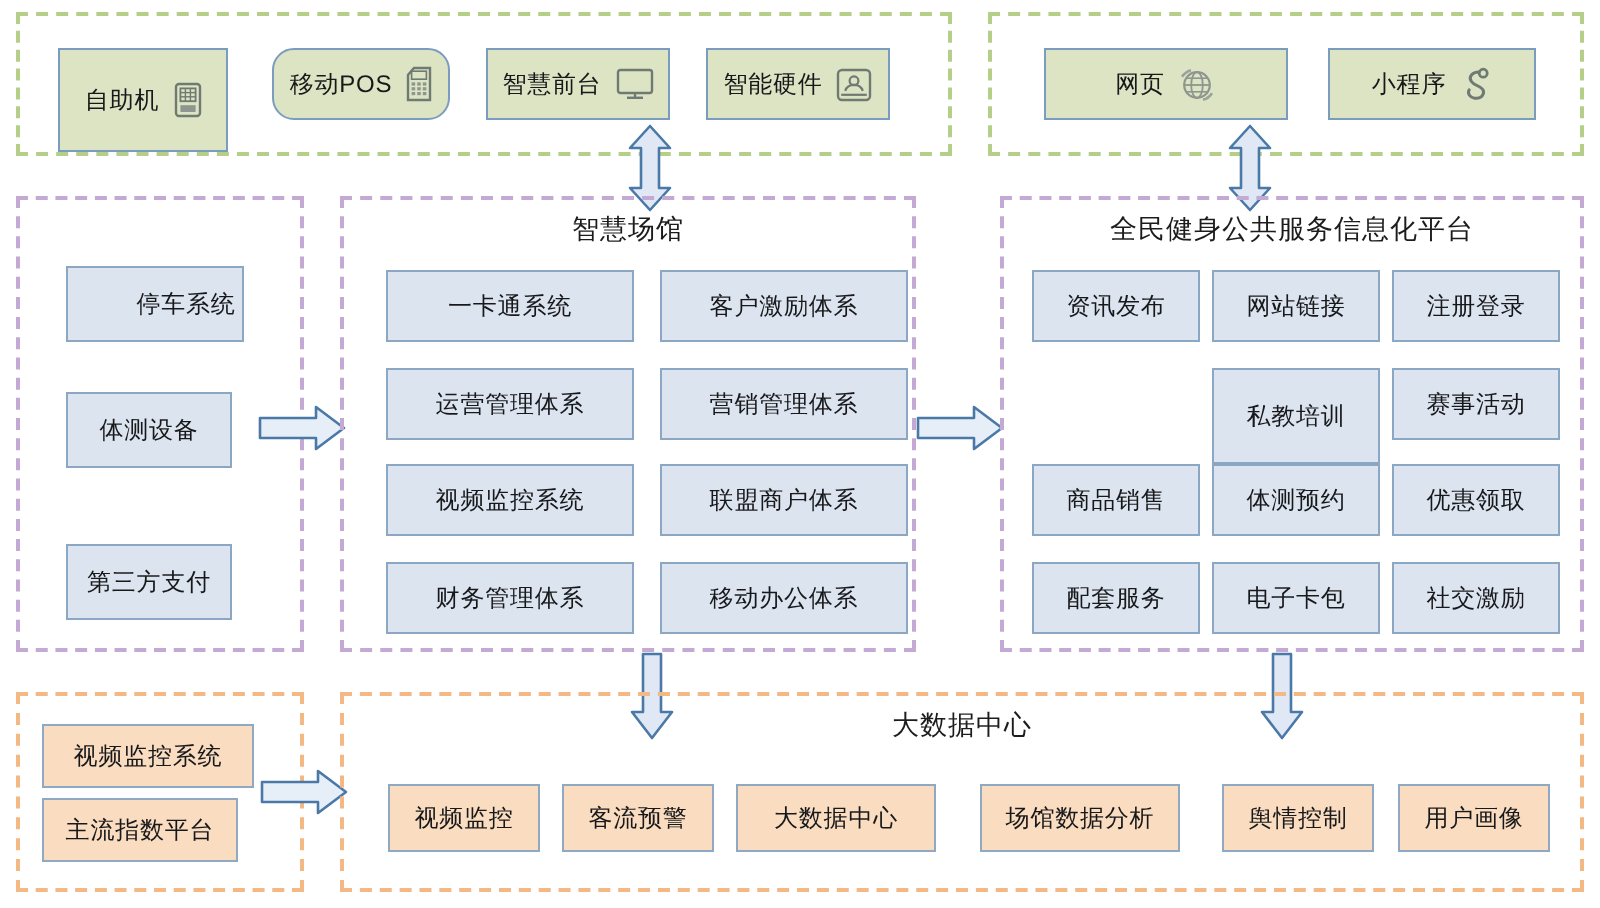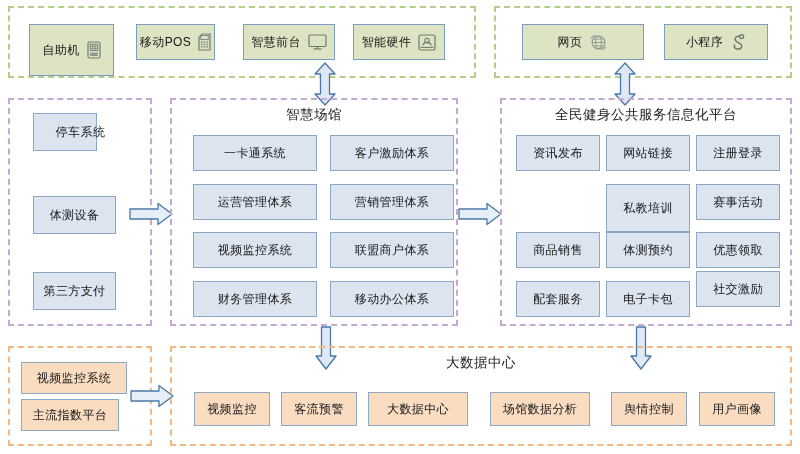--- a/index.html
+++ b/index.html
@@ -67,21 +67,21 @@
         <rect x="3.2" y="3.2" width="7.6" height="6.4" fill="none" stroke="#6f7a72" stroke-width=".9"></rect>
         <line x1="5.7" y1="3.2" x2="5.7" y2="9.6" stroke="#6f7a72" stroke-width=".7"></line>
         <line x1="8.2" y1="3.2" x2="8.2" y2="9.6" stroke="#6f7a72" stroke-width=".7"></line>
         <line x1="3.2" y1="5.3" x2="10.8" y2="5.3" stroke="#6f7a72" stroke-width=".7"></line>
         <line x1="3.2" y1="7.4" x2="10.8" y2="7.4" stroke="#6f7a72" stroke-width=".7"></line>
         <rect x="3.2" y="11.6" width="7.6" height="3.4" fill="#8e968f"></rect>
       </svg>
     </span>
   </div>
 
-  <div class="node olive" style="left:136px;top:24px;width:79px;height:36px;">
+  <div class="node olive" style="left:136px;top:24px;width:89px;height:36px;border-radius:11px;">
     <span class="lbl">移动POS</span>
     <span class="ico">
       <svg width="13" height="18" viewBox="0 0 13 18">
         <path d="M1 4.5 L1 17 L12 17 L12 1 L4 1 Z" fill="none" stroke="#6f7a72" stroke-width="1.2"></path>
         <rect x="2.8" y="2.6" width="7.4" height="4" fill="none" stroke="#6f7a72" stroke-width=".8"></rect>
         <g fill="#8e968f">
           <rect x="2.8" y="8.2" width="1.8" height="1.6"></rect>
             <rect x="5.6" y="8.2" width="1.8" height="1.6"></rect>
             <rect x="8.4" y="8.2" width="1.8" height="1.6"></rect>
           <rect x="2.8" y="10.6" width="1.8" height="1.6"></rect>
@@ -154,21 +154,21 @@
 
   <div class="arrow" style="left:610px;top:62px;">
     <svg width="30" height="44" viewBox="0 0 30 44">
       <path d="M15 1 L25 12 L19.5 12 L19.5 32 L25 32 L15 43 L5 32 L10.5 32 L10.5 12 L5 12 Z" fill="#dfe8f4" stroke="#4a79a8" stroke-width="1.3" stroke-linejoin="round"></path>
     </svg>
   </div>
 
   <div class="zone purple" style="left:8px;top:98px;width:144px;height:228px;">
   </div>
 
-  <div class="node blue" style="left:33px;top:113px;width:64px;height:38px;padding-left:31px;">
+  <div class="node blue" style="left:33px;top:133px;width:89px;height:38px;padding-left:31px;">
     <span class="lbl">停车系统</span>
   </div>
   <div class="node blue" style="left:33px;top:196px;width:83px;height:38px;">
     <span class="lbl">体测设备</span>
   </div>
   <div class="node blue" style="left:33px;top:272px;width:83px;height:38px;">
     <span class="lbl">第三方支付</span>
   </div>
 
   <div class="arrow" style="left:129px;top:199px;">
@@ -245,21 +245,21 @@
   <div class="node blue" style="left:696px;top:232px;width:84px;height:36px;">
     <span class="lbl">优惠领取</span>
   </div>
 
   <div class="node blue" style="left:516px;top:281px;width:84px;height:36px;">
     <span class="lbl">配套服务</span>
   </div>
   <div class="node blue" style="left:606px;top:281px;width:84px;height:36px;">
     <span class="lbl">电子卡包</span>
   </div>
-  <div class="node blue" style="left:696px;top:271px;width:84px;height:36px;font-family:Liberation Mono, monospace;">
+  <div class="node blue" style="left:696px;top:281px;width:84px;height:36px;font-family:Liberation Mono, monospace;">
     <span class="lbl">社交激励</span>
   </div>
 
   <div class="arrow" style="left:311px;top:326px;">
     <svg width="30" height="44" viewBox="0 0 30 44">
       <path d="M10.5 1 L19.5 1 L19.5 30 L25 30 L15 43 L5 30 L10.5 30 Z" fill="#dfe8f4" stroke="#4a79a8" stroke-width="1.3" stroke-linejoin="round"></path>
     </svg>
   </div>
 
   <div class="arrow" style="left:626px;top:326px;">

